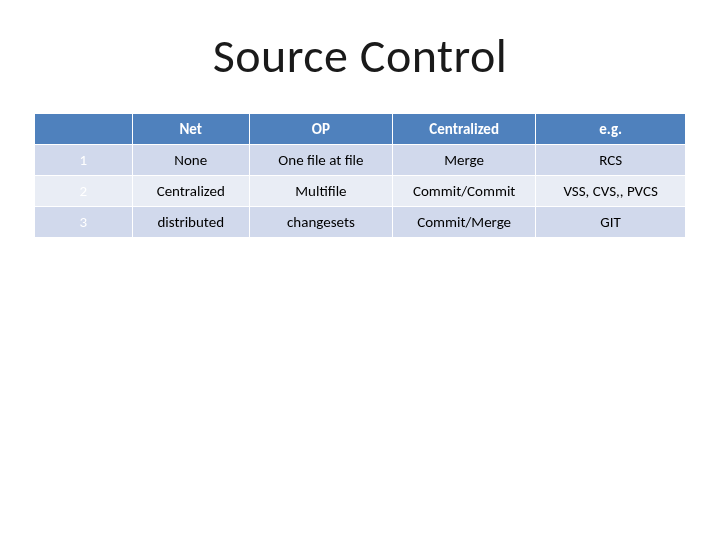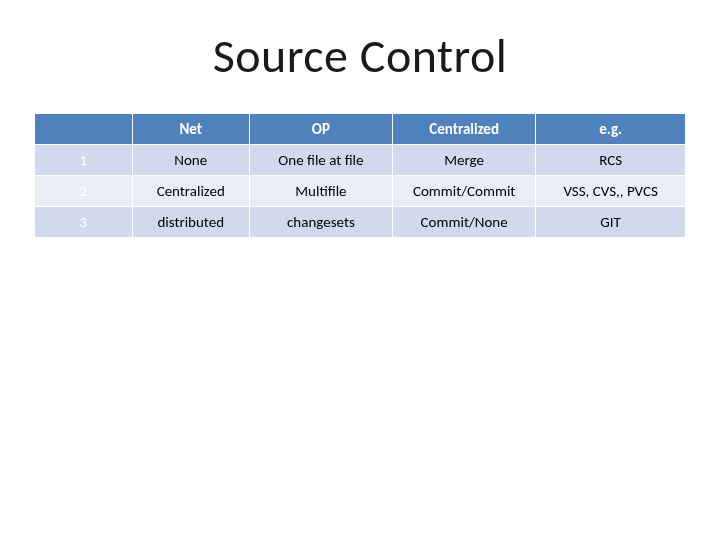--- a/index.html
+++ b/index.html
@@ -91,18 +91,18 @@
         <td>2</td>
         <td>Centralized</td>
         <td>Multifile</td>
         <td>Commit/Commit</td>
         <td>VSS, CVS,, PVCS</td>
       </tr>
       <tr>
         <td>3</td>
         <td>distributed</td>
         <td>changesets</td>
-        <td>Commit/None</td>
+        <td>Commit/Merge</td>
         <td>GIT</td>
       </tr>
     </tbody>
   </table>
 </div>
 
 </body></html>

